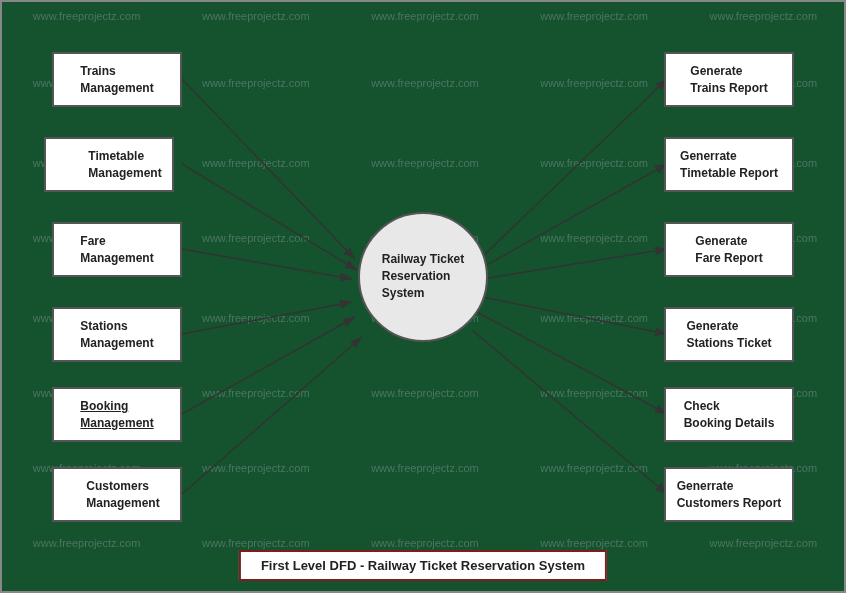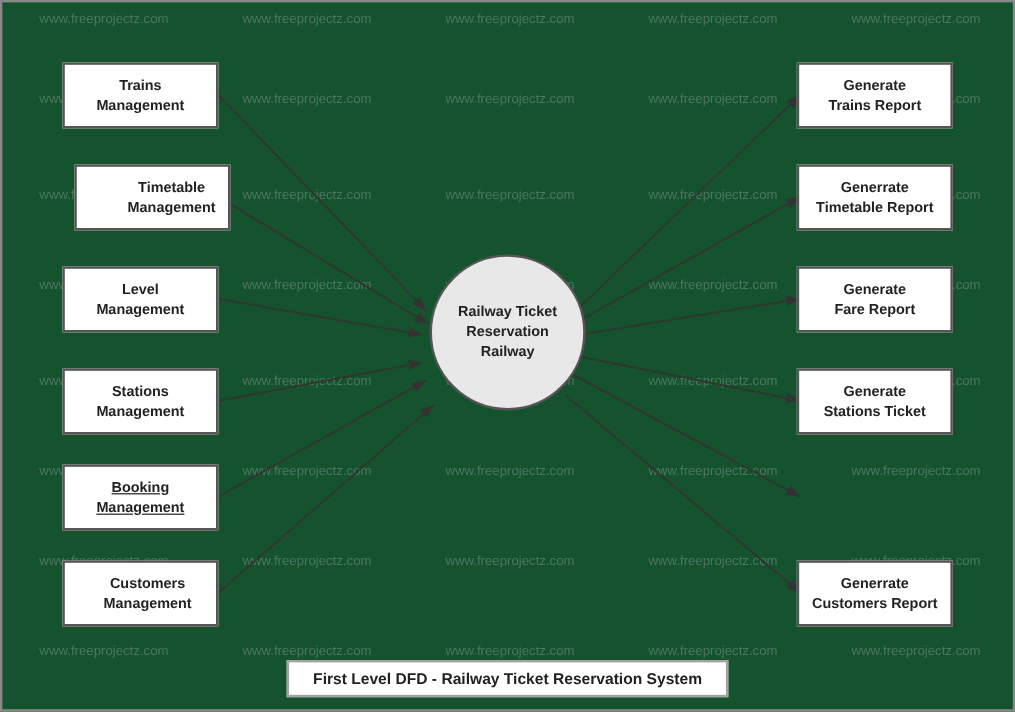--- a/index.html
+++ b/index.html
@@ -44,21 +44,20 @@
     .center-circle {
       position: absolute;
       width: 130px;
       height: 130px;
       border-radius: 50%;
       background: #e8e8e8;
       border: 2px solid #555;
       display: flex;
       align-items: center;
       justify-content: center;
-      text-align: center;
       top: 50%;
       left: 50%;
       transform: translate(-50%, -50%);
       z-index: 10;
     }
 
     .center-circle-text {
       font-size: 12px;
       font-weight: bold;
       color: #222;
@@ -66,33 +65,32 @@
     }
 
     
     .box {
       position: absolute;
       background: white;
       border: 2px solid #555;
       display: flex;
       align-items: center;
       justify-content: center;
-      text-align: center;
       font-size: 12px;
       font-weight: bold;
       color: #222;
       line-height: 1.4;
       width: 130px;
       height: 55px;
       z-index: 10;
     }
 
     
     .box-trains-mgmt     { top: 30px;  left: 30px; }
-    .box-timetable-mgmt  { top: 115px; left: 40px; padding-left: 32px; }
+    .box-timetable-mgmt  { top: 115px; left: 22px; padding-left: 32px; }
     .box-fare-mgmt       { top: 200px; left: 30px; }
     .box-stations-mgmt   { top: 285px; left: 30px; }
     .box-booking-mgmt    { top: 365px; left: 30px; text-decoration: underline; }
     .box-customers-mgmt  { top: 445px; left: 30px; padding-left: 12px; }
 
     
     .box-gen-trains      { top: 30px;  right: 30px; }
     .box-gen-timetable   { top: 115px; right: 30px; }
     .box-gen-fare        { top: 200px; right: 30px; }
     .box-gen-stations    { top: 285px; right: 30px; }
@@ -108,21 +106,21 @@
       pointer-events: none;
       z-index: 5;
     }
 
     
     .footer-label {
       position: absolute;
       bottom: 10px;
       left: 50%;
       transform: translateX(-50%);
-      border: 2px solid #a3a3a3;
+      border: 2px solid #7f1d1d;
       background: white;
       padding: 6px 20px;
       font-size: 13px;
       font-weight: bold;
       color: #222;
       white-space: nowrap;
       z-index: 20;
     }
   </style>
 </head>
@@ -218,32 +216,32 @@
 
       <line x1="455" y1="290" x2="645" y2="392" stroke="#333" stroke-width="1.5" marker-end="url(#arrowhead)"></line>
 
       <line x1="450" y1="308" x2="645" y2="472" stroke="#333" stroke-width="1.5" marker-end="url(#arrowhead)"></line>
     </svg>
 
     <div class="center-circle">
       <div class="center-circle-text">
         <span>Railway Ticket</span><br>
         <span>Reservation</span><br>
-        <span>Railway</span>
+        <span>System</span>
       </div>
     </div>
 
     <div class="box box-trains-mgmt">
       <span><span>Trains</span><br><span>Management</span></span>
     </div>
     <div class="box box-timetable-mgmt">
       <span><span>Timetable</span><br><span>Management</span></span>
     </div>
     <div class="box box-fare-mgmt">
-      <span><span>Level</span><br><span>Management</span></span>
+      <span><span>Fare</span><br><span>Management</span></span>
     </div>
     <div class="box box-stations-mgmt">
       <span><span>Stations</span><br><span>Management</span></span>
     </div>
     <div class="box box-booking-mgmt">
       <span><span>Booking</span><br><span>Management</span></span>
     </div>
     <div class="box box-customers-mgmt">
       <span><span>Customers</span><br><span>Management</span></span>
     </div>
@@ -253,20 +251,23 @@
     </div>
     <div class="box box-gen-timetable">
       <span><span>Generrate</span><br><span>Timetable Report</span></span>
     </div>
     <div class="box box-gen-fare">
       <span><span>Generate</span><br><span>Fare Report</span></span>
     </div>
     <div class="box box-gen-stations">
       <span><span>Generate</span><br><span>Stations Ticket</span></span>
     </div>
+    <div class="box box-check-booking">
+      <span><span>Check</span><br><span>Booking Details</span></span>
+    </div>
     <div class="box box-gen-customers">
       <span><span>Generrate</span><br><span>Customers Report</span></span>
     </div>
 
   </div>
 
   <div class="footer-label">
     <span>First Level DFD - Railway Ticket Reservation System</span>
   </div>
 

